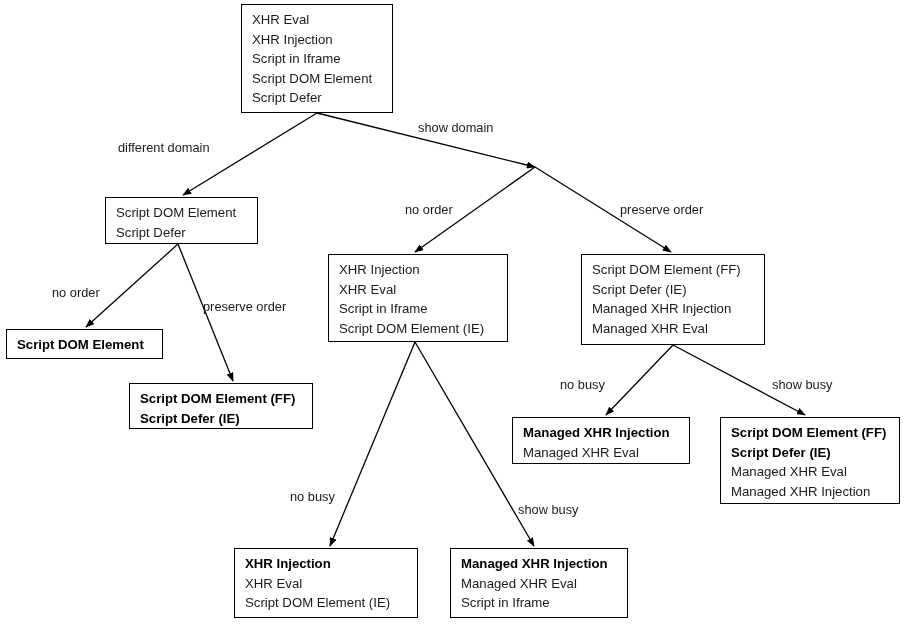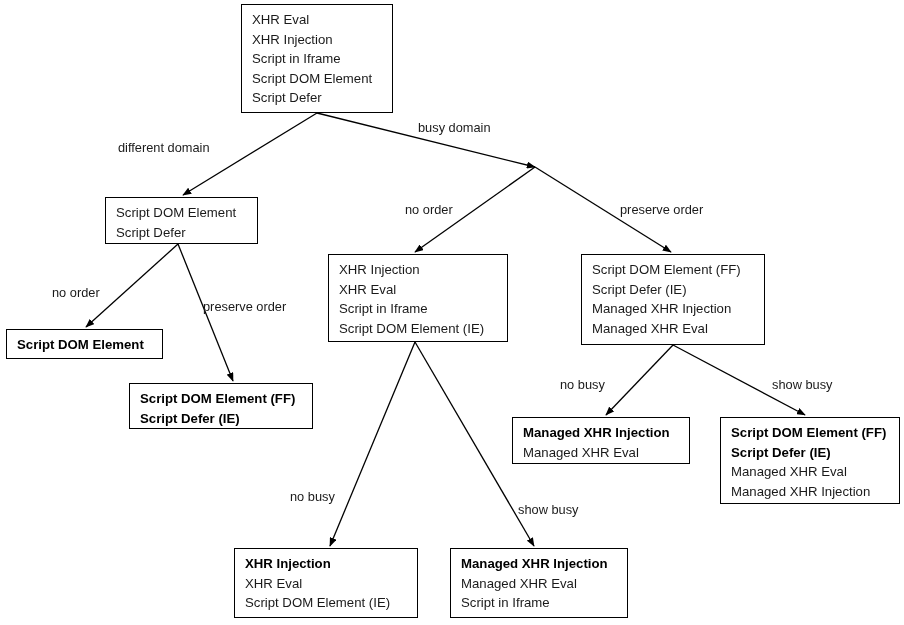--- a/index.html
+++ b/index.html
@@ -126,21 +126,21 @@
         <span class="node-line">Script DOM Element (IE)</span>
       </div>
       <div class="node-box" style="left: 450px; top: 548px; width: 178px; height: 70px;">
         <span class="node-line bold">Managed XHR Injection</span>
         <span class="node-line">Managed XHR Eval</span>
         <span class="node-line">Script in Iframe</span>
       </div>
     </div>
   <div id="labels-layer">
       <div class="edge-label" style="left: 118px; top: 140px;">different domain</div>
-      <div class="edge-label" style="left: 418px; top: 120px;">busy domain</div>
+      <div class="edge-label" style="left: 418px; top: 120px;">show domain</div>
       <div class="edge-label" style="left: 405px; top: 202px;">no order</div>
       <div class="edge-label" style="left: 620px; top: 202px;">preserve order</div>
       <div class="edge-label" style="left: 52px; top: 285px;">no order</div>
       <div class="edge-label" style="left: 203px; top: 299px;">preserve order</div>
       <div class="edge-label" style="left: 290px; top: 489px;">no busy</div>
       <div class="edge-label" style="left: 518px; top: 502px;">show busy</div>
       <div class="edge-label" style="left: 560px; top: 377px;">no busy</div>
       <div class="edge-label" style="left: 772px; top: 377px;">show busy</div>
     </div>
 

